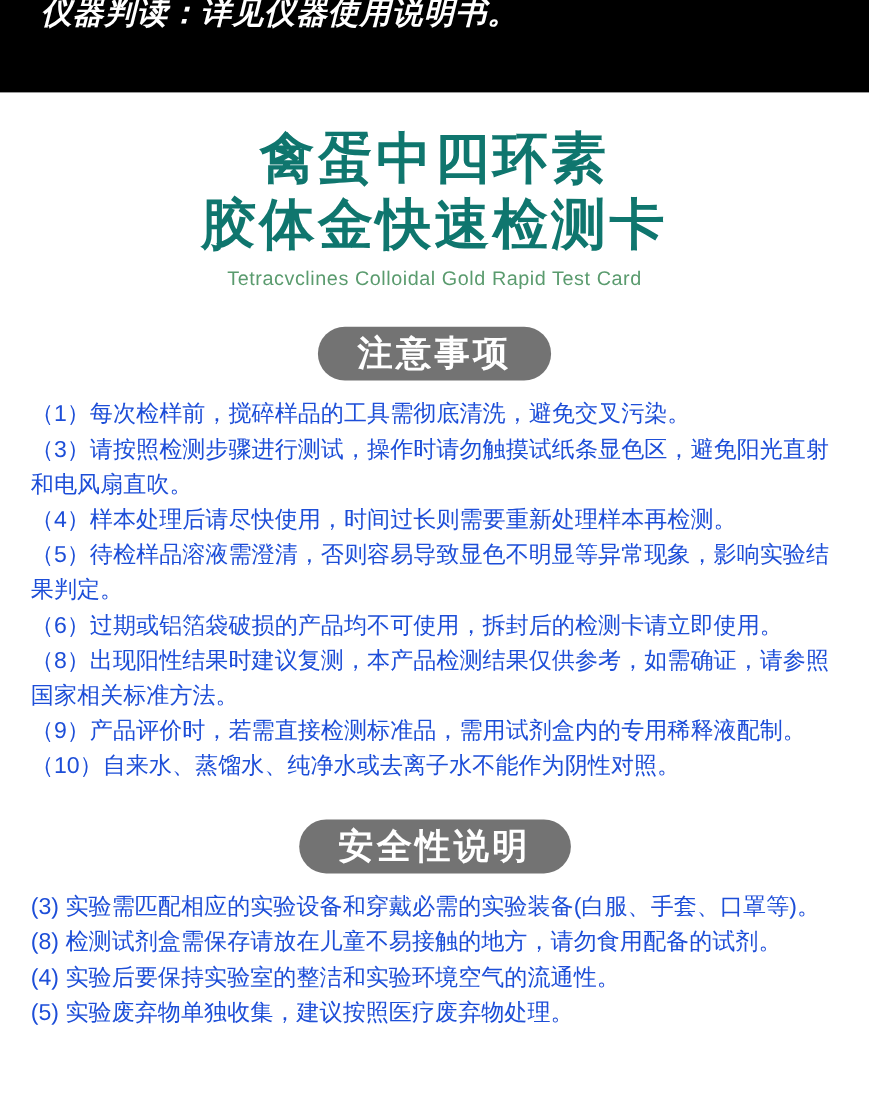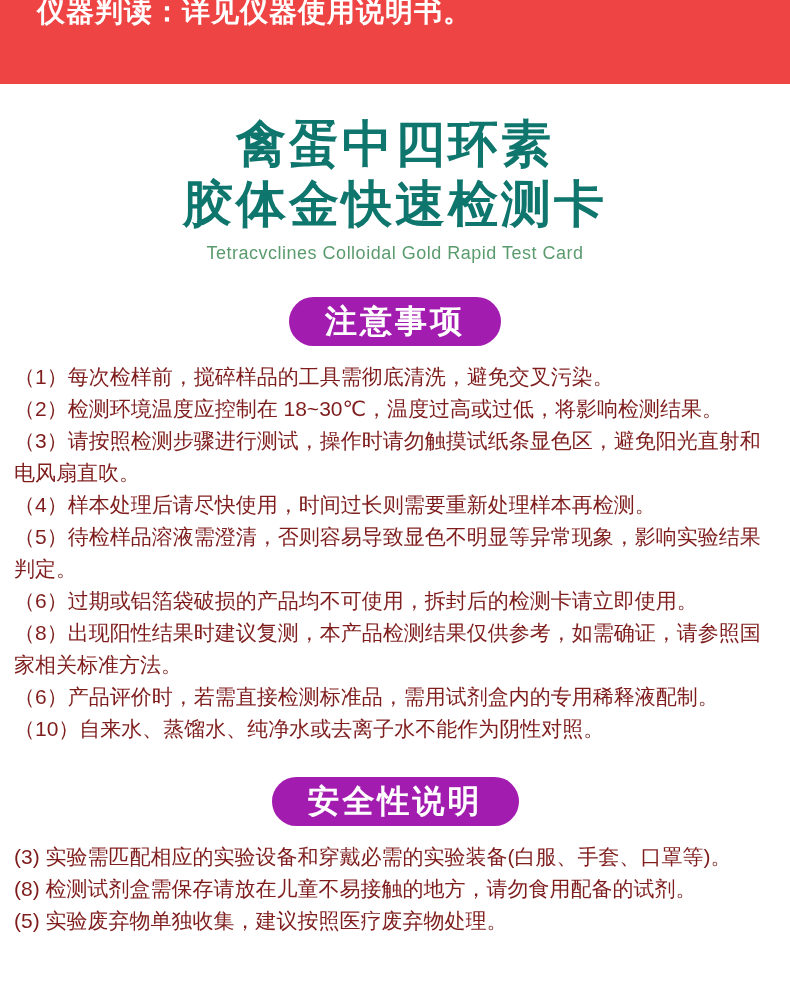--- a/index.html
+++ b/index.html
@@ -7,22 +7,23 @@
     width: 790px;
     height: 1003px;
     background: #ffffff;
     overflow: hidden;
     font-family: "Liberation Sans", "DejaVu Sans", sans-serif;
   }
   .banner {
     position: relative;
     width: 100%;
     height: 84px;
-    background: #ef4444;
+    background: #000000;
     overflow: hidden;
+    font-style: italic;
   }
   .banner-text {
     position: absolute;
     left: 37px;
     top: -7px;
     color: #ffffff;
     font-size: 28px;
     font-weight: 700;
     letter-spacing: 1px;
     white-space: nowrap;
@@ -42,34 +43,34 @@
     color: #5A9B6E;
     font-size: 18px;
     line-height: 24px;
     font-weight: 400;
     letter-spacing: 0.5px;
   }
   .pill {
     display: block;
     width: fit-content;
     margin: 32px auto 0 auto;
-    background: #a21caf;
+    background: #737373;
     color: #ffffff;
     font-size: 32px;
     font-weight: 700;
     line-height: 33px;
     padding: 8px 36px;
     border-radius: 27px;
     letter-spacing: 3px;
   }
   .pill.second { }
   .items {
     margin: 15px 0 0 0;
-    padding: 0 14px;
-    color: #7f1d1d;
+    padding: 0 28px;
+    color: #1d4ed8;
     font-size: 21px;
     line-height: 32px;
     font-weight: 500;
     text-align: left;
   }
   .items p { margin: 0; }
 </style>
 </head>
 <body>
 
@@ -83,31 +84,31 @@
     <span>禽蛋中四环素</span><br>
     <span>胶体金快速检测卡</span>
   </h1>
 
   <div class="page-subtitle">Tetracvclines Colloidal Gold Rapid Test Card</div>
 
   <div class="pill">注意事项</div>
 
   <div class="items">
     <p>（1）每次检样前，搅碎样品的工具需彻底清洗，避免交叉污染。</p>
-    <p>（2）检测环境温度应控制在 18~30℃，温度过高或过低，将影响检测结果。</p>
     <p>（3）请按照检测步骤进行测试，操作时请勿触摸试纸条显色区，避免阳光直射和电风扇直吹。</p>
     <p>（4）样本处理后请尽快使用，时间过长则需要重新处理样本再检测。</p>
     <p>（5）待检样品溶液需澄清，否则容易导致显色不明显等异常现象，影响实验结果判定。</p>
     <p>（6）过期或铝箔袋破损的产品均不可使用，拆封后的检测卡请立即使用。</p>
     <p>（8）出现阳性结果时建议复测，本产品检测结果仅供参考，如需确证，请参照国家相关标准方法。</p>
-    <p>（6）产品评价时，若需直接检测标准品，需用试剂盒内的专用稀释液配制。</p>
+    <p>（9）产品评价时，若需直接检测标准品，需用试剂盒内的专用稀释液配制。</p>
     <p>（10）自来水、蒸馏水、纯净水或去离子水不能作为阴性对照。</p>
   </div>
 
   <div class="pill second">安全性说明</div>
 
   <div class="items">
     <p>(3) 实验需匹配相应的实验设备和穿戴必需的实验装备(白服、手套、口罩等)。</p>
     <p>(8) 检测试剂盒需保存请放在儿童不易接触的地方，请勿食用配备的试剂。</p>
+    <p>(4) 实验后要保持实验室的整洁和实验环境空气的流通性。</p>
     <p>(5) 实验废弃物单独收集，建议按照医疗废弃物处理。</p>
   </div>
 
 </div>
 
 </body></html>

